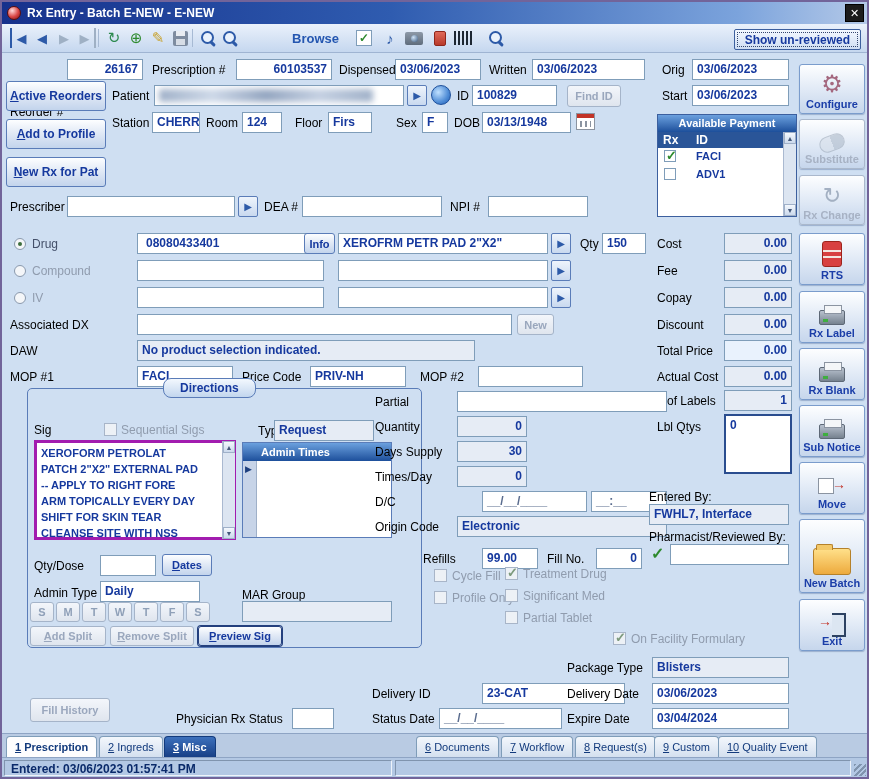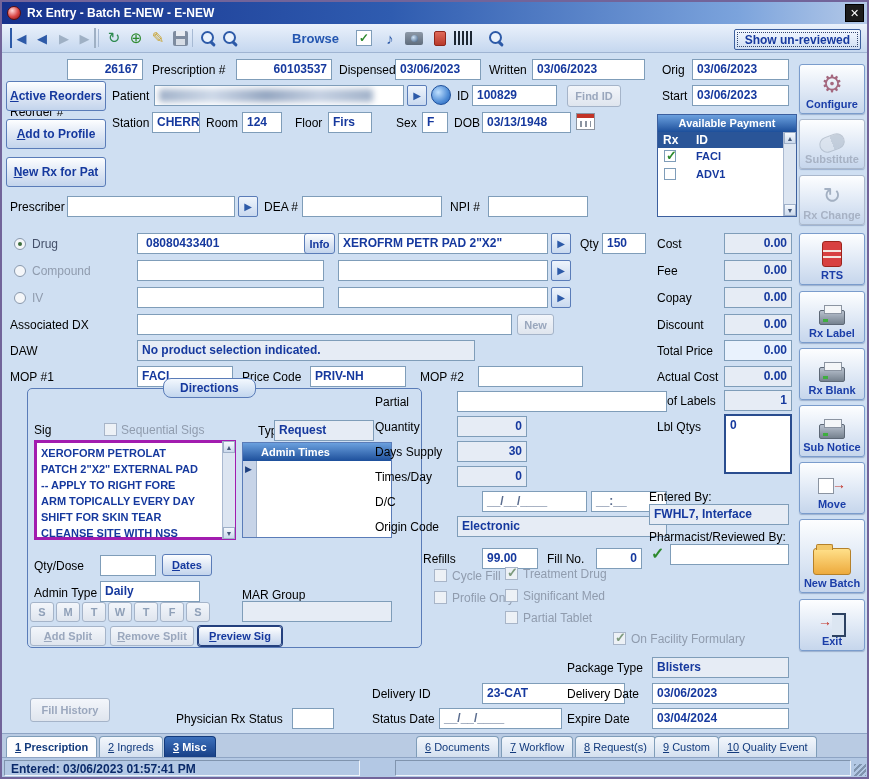--- a/index.html
+++ b/index.html
@@ -526,16 +526,16 @@
     <span class="num">9</span>
       <span>Custom</span>
   </div>
   <div class="tab" style="left:716px;">
     <span class="num">10</span>
       <span>Quality Event</span>
   </div>
 </div>
 
 <div class="statusbar">
-  <div class="sb-cell" style="left:2px;width:356px;">Entered: 03/06/2023 01:57:41 PM</div>
+  <div class="sb-cell" style="left:2px;width:388px;">Entered: 03/06/2023 01:57:41 PM</div>
   <div class="sb-cell" style="left:393px;right:16px;"></div>
   <div class="grip"></div>
 </div>
 
 </body></html>

